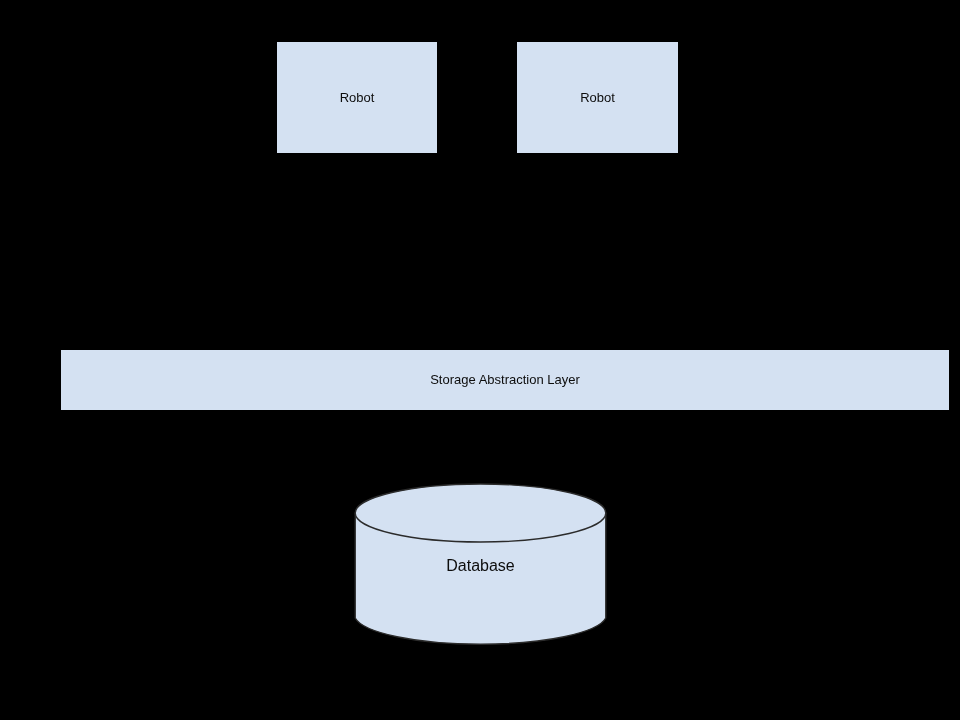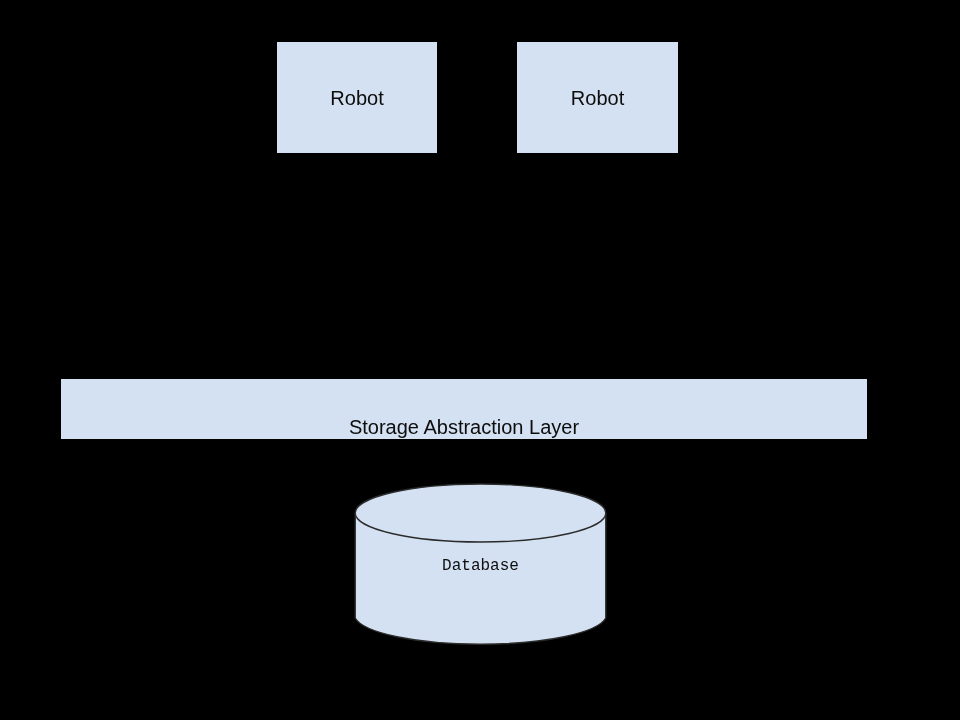--- a/index.html
+++ b/index.html
@@ -19,21 +19,21 @@
     overflow: hidden;
   }
   .node {
     position: absolute;
     box-sizing: border-box;
     display: flex;
     align-items: center;
     justify-content: center;
     background: #d4e1f2;
     color: #0d0d0d;
-    font-size: 20px;
+    font-size: 13px;
     line-height: 1.2;
     font-family: "Liberation Sans", sans-serif;
     text-align: center;
     user-select: none;
   }
   .node-label {
     pointer-events: none;
     white-space: nowrap;
   }
 
@@ -53,24 +53,23 @@
 
   
   #api-layer {
     left: 61px;
     top: 247px;
     width: 838px;
     height: 60px;
   }
   #storage-layer {
     left: 61px;
-    top: 379px;
-    width: 806px;
+    top: 350px;
+    width: 888px;
     height: 60px;
-    align-items: flex-end;
   }
 
   
   #database {
     position: absolute;
     left: 354px;
     top: 483px;
     width: 253px;
     height: 165px;
   }
@@ -84,21 +83,21 @@
     position: absolute;
     left: 0;
     top: 0;
     width: 253px;
     height: 165px;
     display: flex;
     align-items: center;
     justify-content: center;
     font-size: 16px;
     color: #0d0d0d;
-    font-family: Liberation Mono, monospace;
+    font-family: Liberation Sans, sans-serif;
     pointer-events: none;
     white-space: nowrap;
   }
 </style>
 </head>
 <body>
 
 <div id="canvas">
 
   <div class="node" id="robot-1">

